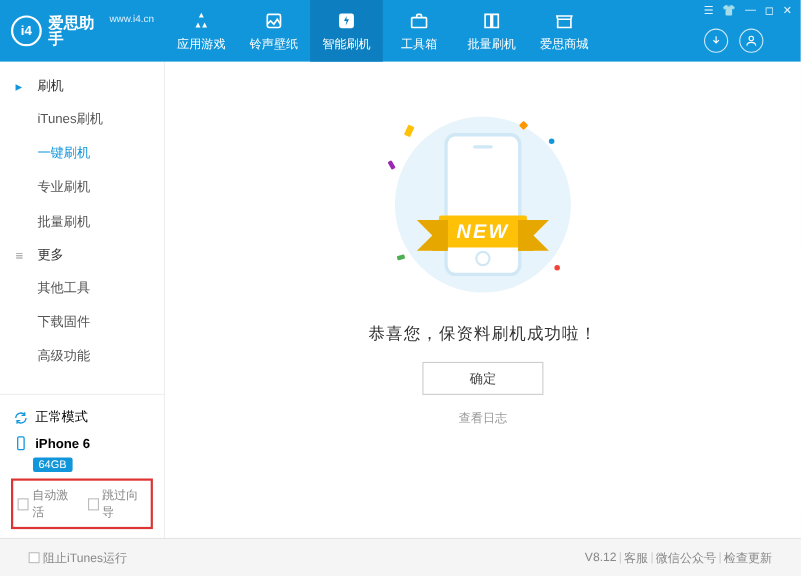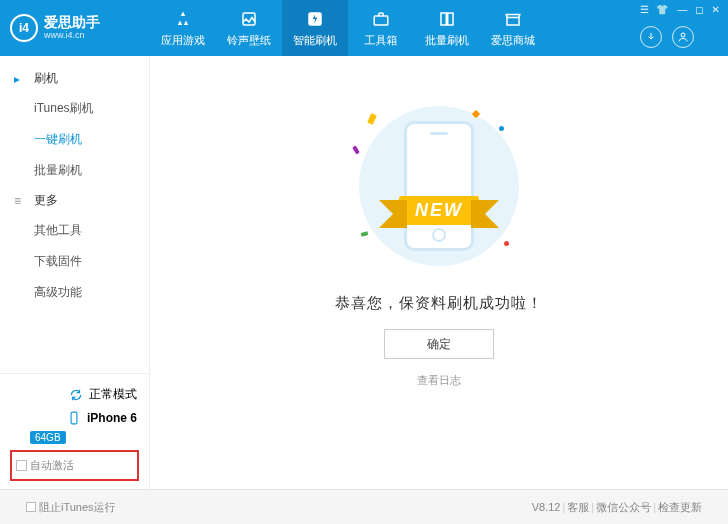--- a/index.html
+++ b/index.html
@@ -3,21 +3,21 @@
 <meta charset="utf-8">
 <style>
 * { margin: 0; padding: 0; box-sizing: border-box; font-family: "Microsoft YaHei", Arial, sans-serif; }
 html, body { width: 728px; height: 524px; overflow: hidden; }
 .app { width: 728px; height: 524px; display: flex; flex-direction: column; background: #f5f5f5; }
 
 
 .header { height: 56px; background: #1296db; display: flex; align-items: center; color: #fff; position: relative; }
 .logo-block { display: flex; align-items: center; padding: 0 10px; width: 150px; }
 .logo-circle { width: 28px; height: 28px; border: 2px solid #fff; border-radius: 50%; display: flex; align-items: center; justify-content: center; font-size: 12px; font-weight: bold; margin-right: 6px; }
-.logo-text { display: flex; flex-direction: column; line-height: 1.1; justify-content: flex-end; }
+.logo-text { display: flex; line-height: 1.1; justify-content: flex-end; }
 .logo-title { font-size: 14px; font-weight: bold; }
 .logo-sub { font-size: 9px; opacity: .85; }
 .tabs { display: flex; height: 100%; }
 .tab { width: 66px; height: 100%; display: flex; flex-direction: column; align-items: center; justify-content: center; font-size: 11px; cursor: pointer; gap: 4px; }
 .tab.active { background: #0d7fc0; }
 .tab-icon { width: 20px; height: 20px; display: flex; align-items: center; justify-content: center; }
 .tab-icon svg { width: 18px; height: 18px; fill: #fff; }
 .header-right { position: absolute; right: 8px; top: 0; height: 100%; display: flex; flex-direction: column; justify-content: space-between; padding: 4px 0 8px; }
 .win-controls { display: flex; gap: 8px; justify-content: flex-end; font-size: 10px; }
 .win-controls span { cursor: pointer; opacity: .9; }
@@ -28,21 +28,21 @@
 
 .body { flex: 1; display: flex; background: #fff; }
 .sidebar { width: 150px; border-right: 1px solid #eee; display: flex; flex-direction: column; }
 .side-groups { flex: 1; padding: 8px 0; font-size: 12px; overflow: hidden; }
 .group-head { display: flex; align-items: center; padding: 6px 14px; color: #333; cursor: pointer; }
 .group-head .gh-icon { width: 14px; margin-right: 6px; color: #1296db; }
 .group-head .gh-icon.gray { color: #999; }
 .sub-item { padding: 7px 14px 7px 34px; color: #555; cursor: pointer; }
 .sub-item.active { color: #1296db; }
 .side-bottom { border-top: 1px solid #eee; padding: 8px 10px; font-size: 12px; }
-.mode-row, .device-row { display: flex; align-items: center; gap: 6px; padding: 4px 2px; justify-content: flex-end; }
+.mode-row, .device-row { display: flex; align-items: center; gap: 6px; padding: 4px 2px; }
 .mode-row svg, .device-row svg { width: 14px; height: 14px; }
 .storage-badge { display: inline-block; background: #1296db; color: #fff; font-size: 10px; border-radius: 2px; padding: 1px 5px; margin-left: 20px; margin-top: 2px; }
 .checkbox-row { border: 2px solid #d33; margin-top: 6px; padding: 6px 4px; display: flex; gap: 10px; font-size: 11px; color: #888; }
 .cb { display: flex; align-items: center; gap: 3px; cursor: pointer; }
 .cb-box { width: 11px; height: 11px; border: 1px solid #bbb; background: #fff; }
 
 
 .main { flex: 1; display: flex; flex-direction: column; align-items: center; padding-top: 40px; background: #fff; }
 .illus { width: 200px; height: 180px; position: relative; display: flex; align-items: center; justify-content: center; }
 .illus-bg { width: 160px; height: 160px; background: #e8f4fb; border-radius: 50%; position: absolute; }
@@ -165,20 +165,21 @@
 
   <div class="body">
     <div class="sidebar">
       <div class="side-groups">
         <div class="group-head">
           <span class="gh-icon">▸</span>
           <span>刷机</span>
         </div>
         <div class="sub-item">iTunes刷机</div>
         <div class="sub-item active">一键刷机</div>
+        <div class="sub-item">专业刷机</div>
         <div class="sub-item">批量刷机</div>
 
         <div class="group-head">
           <span class="gh-icon gray">≡</span>
           <span>更多</span>
         </div>
         <div class="sub-item">其他工具</div>
         <div class="sub-item">下载固件</div>
         <div class="sub-item">高级功能</div>
       </div>
@@ -196,20 +197,24 @@
               <rect x="7" y="2" width="10" height="20" rx="2" fill="none" stroke="#1296db" stroke-width="2"></rect>
             </svg>
           <span style="font-weight:bold;">iPhone 6</span>
         </div>
         <div><span class="storage-badge">64GB</span></div>
 
         <div class="checkbox-row">
           <label class="cb">
             <span class="cb-box"></span>
             <span>自动激活</span>
+          </label>
+          <label class="cb">
+            <span class="cb-box"></span>
+            <span>跳过向导</span>
           </label>
         </div>
       </div>
     </div>
 
     <div class="main">
       <div class="illus">
         <div class="illus-bg"></div>
         <span class="confetti c1"></span>
           <span class="confetti c2"></span>

